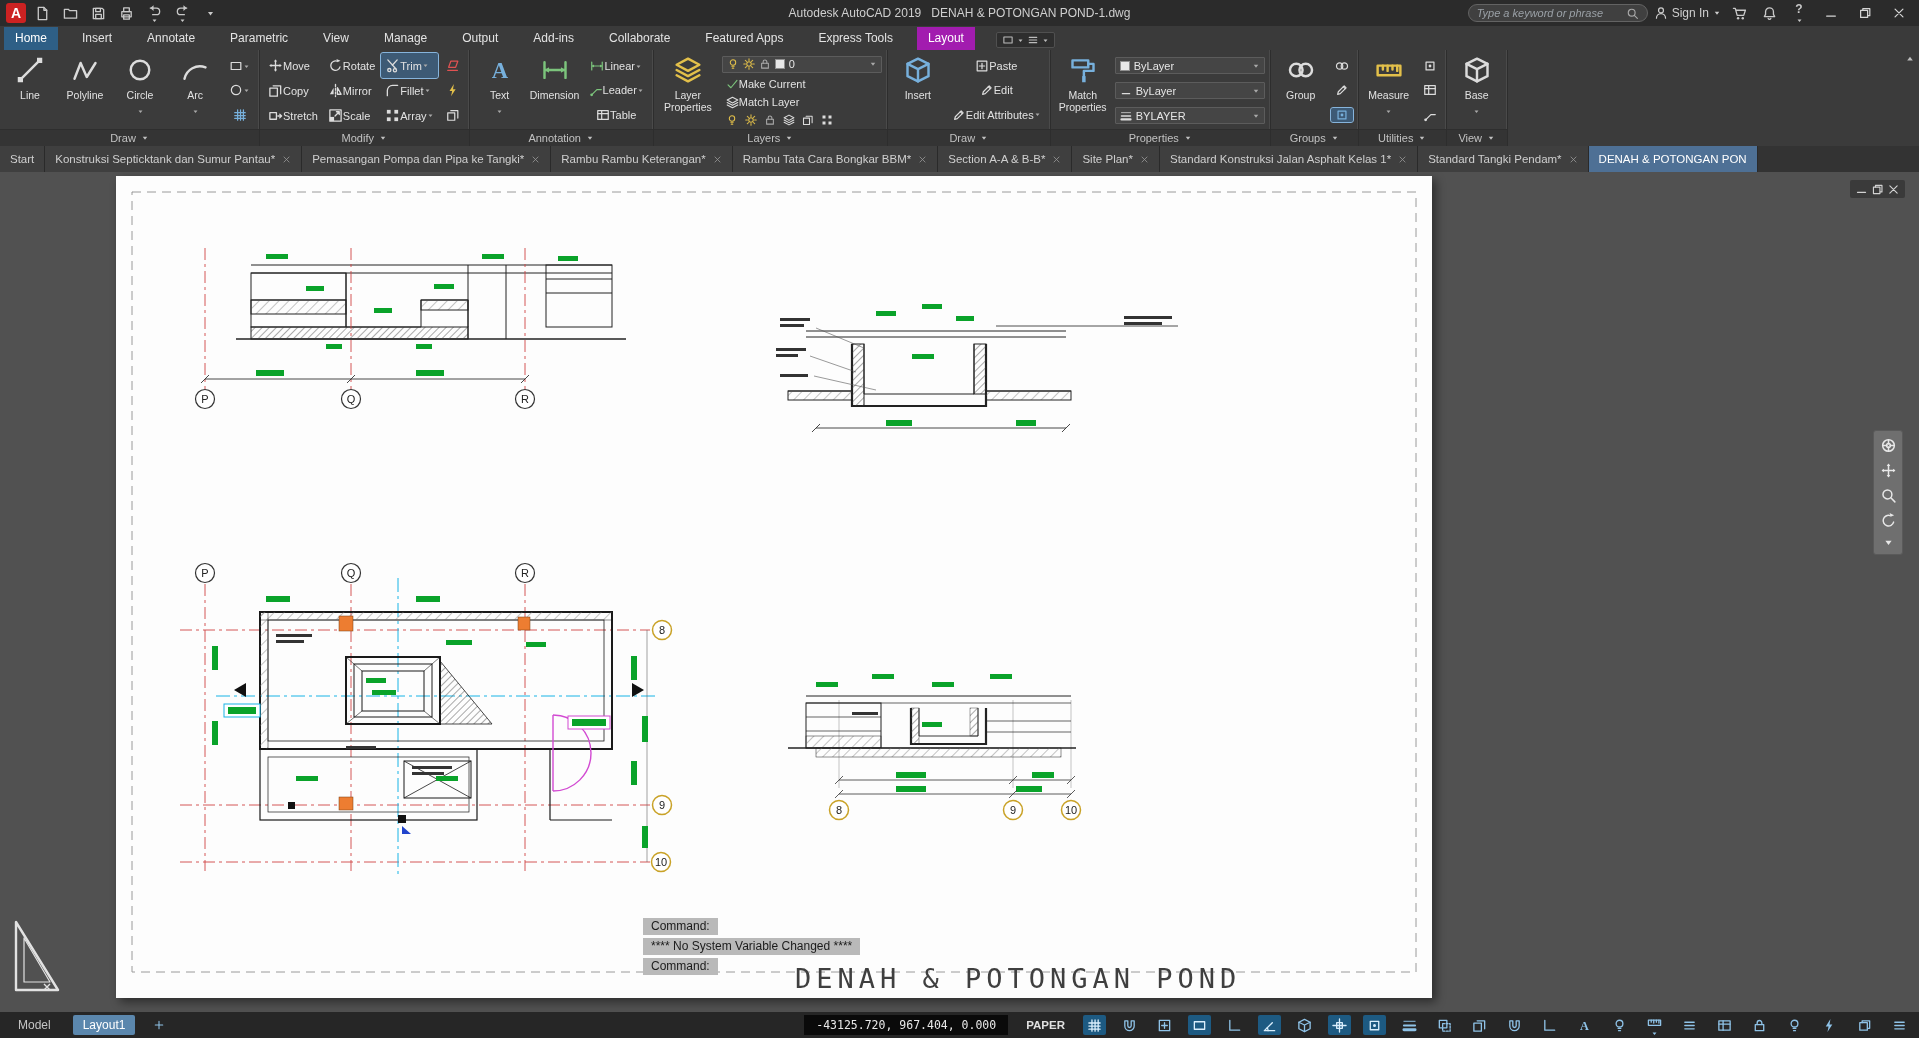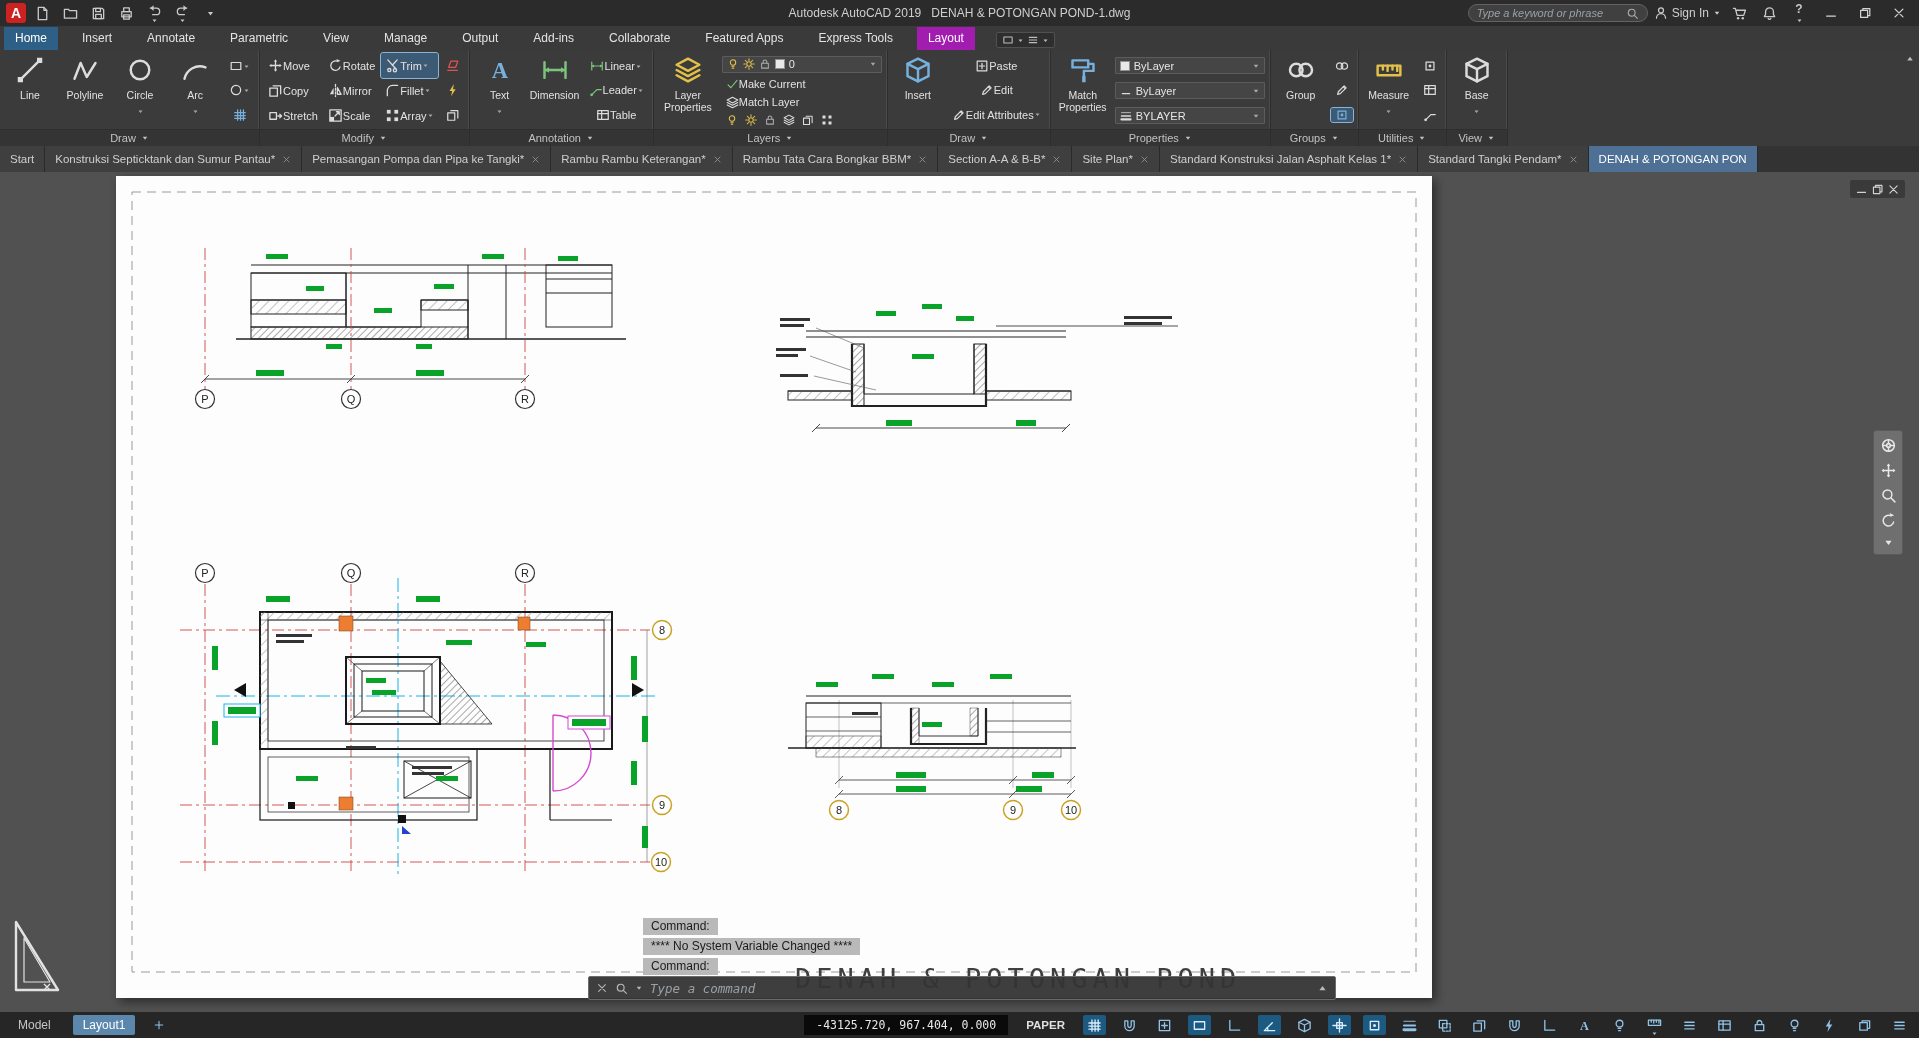--- a/index.html
+++ b/index.html
@@ -1239,35 +1239,20 @@
     <svg class="ucs" width="50" height="76" viewBox="0 0 50 76">
       <path d="M4 4 L4 72 L46 72 Z" fill="none" stroke="currentColor" stroke-width="2.4" stroke-linejoin="round"></path>
       <path d="M12 20 L12 64 L38 64 Z" fill="none" stroke="currentColor" stroke-width="1.2" stroke-linejoin="round"></path>
       <path d="M32 66 l6 6 M38 66 l-6 6" stroke="currentColor" stroke-width="1.4"></path>
     </svg>
 
     <div class="cmdchip" style="left:643px;top:746px">Command:</div>
     <div class="cmdchip" style="left:643px;top:766px">**** No System Variable Changed ****</div>
     <div class="cmdchip" style="left:643px;top:786px">Command:</div>
 
-    <div class="cmdbar">
-      <svg class="ic" width="12" height="12">
-          <use href="#s-x"></use>
-        </svg>
-      <svg class="ic" width="13" height="13">
-          <use href="#s-search"></use>
-        </svg>
-      <svg class="ic" width="8" height="8">
-          <use href="#s-caret"></use>
-        </svg>
-      <input placeholder="Type a command" style="">
-      <svg class="ic" width="11" height="11">
-          <use href="#s-caret-up"></use>
-        </svg>
-    </div>
   </div>
 
   <div class="statusbar">
     <span class="sbtab">Model</span>
     <span class="sbtab active">Layout1</span>
     <span class="sbico">
         <svg class="ic" width="12" height="12">
           <use href="#s-plus"></use>
         </svg>
       </span>

